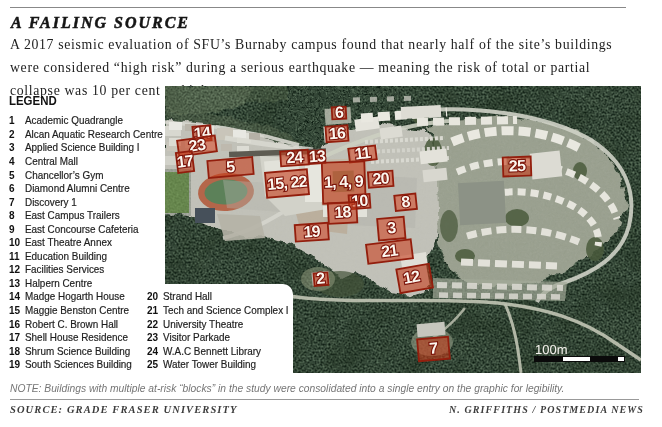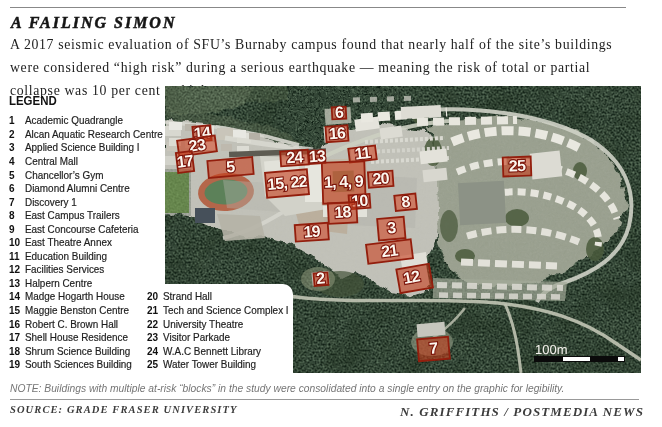--- a/index.html
+++ b/index.html
@@ -20,32 +20,32 @@
   .c1 span{left:25px;}
   .c2 b{left:147px;}
   .c2 span{left:163px;}
   #whitebox{left:116px;top:284px;width:177px;height:95px;background:#fff;border-radius:0 10px 0 0;}
   #note{left:10px;top:382px;font-size:11px;font-style:italic;color:#757575;
         transform:scaleX(0.935);transform-origin:0 0;white-space:nowrap;}
   #noterule{left:10px;top:398.5px;width:629px;height:1px;background:#999;}
   #src{left:10px;top:404px;font-family:"Liberation Serif",serif;font-style:italic;
        font-weight:bold;font-size:10.5px;letter-spacing:1.1px;color:#3c3c3c;white-space:nowrap;}
   #credit{right:18px;top:404px;font-family:"Liberation Serif",serif;font-style:italic;
-       font-weight:bold;font-size:13px;letter-spacing:1.1px;color:#3c3c3c;white-space:nowrap;}
+       font-weight:bold;font-size:10px;letter-spacing:1.1px;color:#3c3c3c;white-space:nowrap;}
   #toprule{left:10px;top:6.5px;width:616px;height:1px;background:#888;}
   #map{left:165px;top:86px;width:476px;height:287px;}
   #map text{opacity:0.999;}
 </style>
 </head>
 <body>
 <div id="page">
 
   <div id="toprule" class="abs"></div>
 
-  <div id="title" class="abs">A FAILING SIMON</div>
+  <div id="title" class="abs">A FAILING SOURCE</div>
 
   <div id="intro" class="abs">A 2017 seismic evaluation of SFU’s Burnaby campus found that nearly half of the site’s buildings<br>were considered “high risk” during a serious earthquake — meaning the risk of total or partial<br>collapse was 10 per cent or higher.</div>
 
   <div id="map" class="abs"><svg width="476" height="287" viewBox="0 0 476 287" text-rendering="geometricPrecision" style="text-rendering:geometricPrecision;">
   <defs>
 <filter id="ftex" x="-5%" y="-5%" width="110%" height="110%" color-interpolation-filters="sRGB">
   <feTurbulence type="fractalNoise" baseFrequency="0.5" numOctaves="4" seed="7" result="n"></feTurbulence>
   <feColorMatrix in="n" type="matrix" values="0.55 0 0 0 -0.07  0.60 0 0 0 -0.02  0.52 0 0 0 -0.04  0 0 0 0 1"></feColorMatrix>
 </filter>
 <filter id="fdark" x="-5%" y="-5%" width="110%" height="110%" color-interpolation-filters="sRGB">

